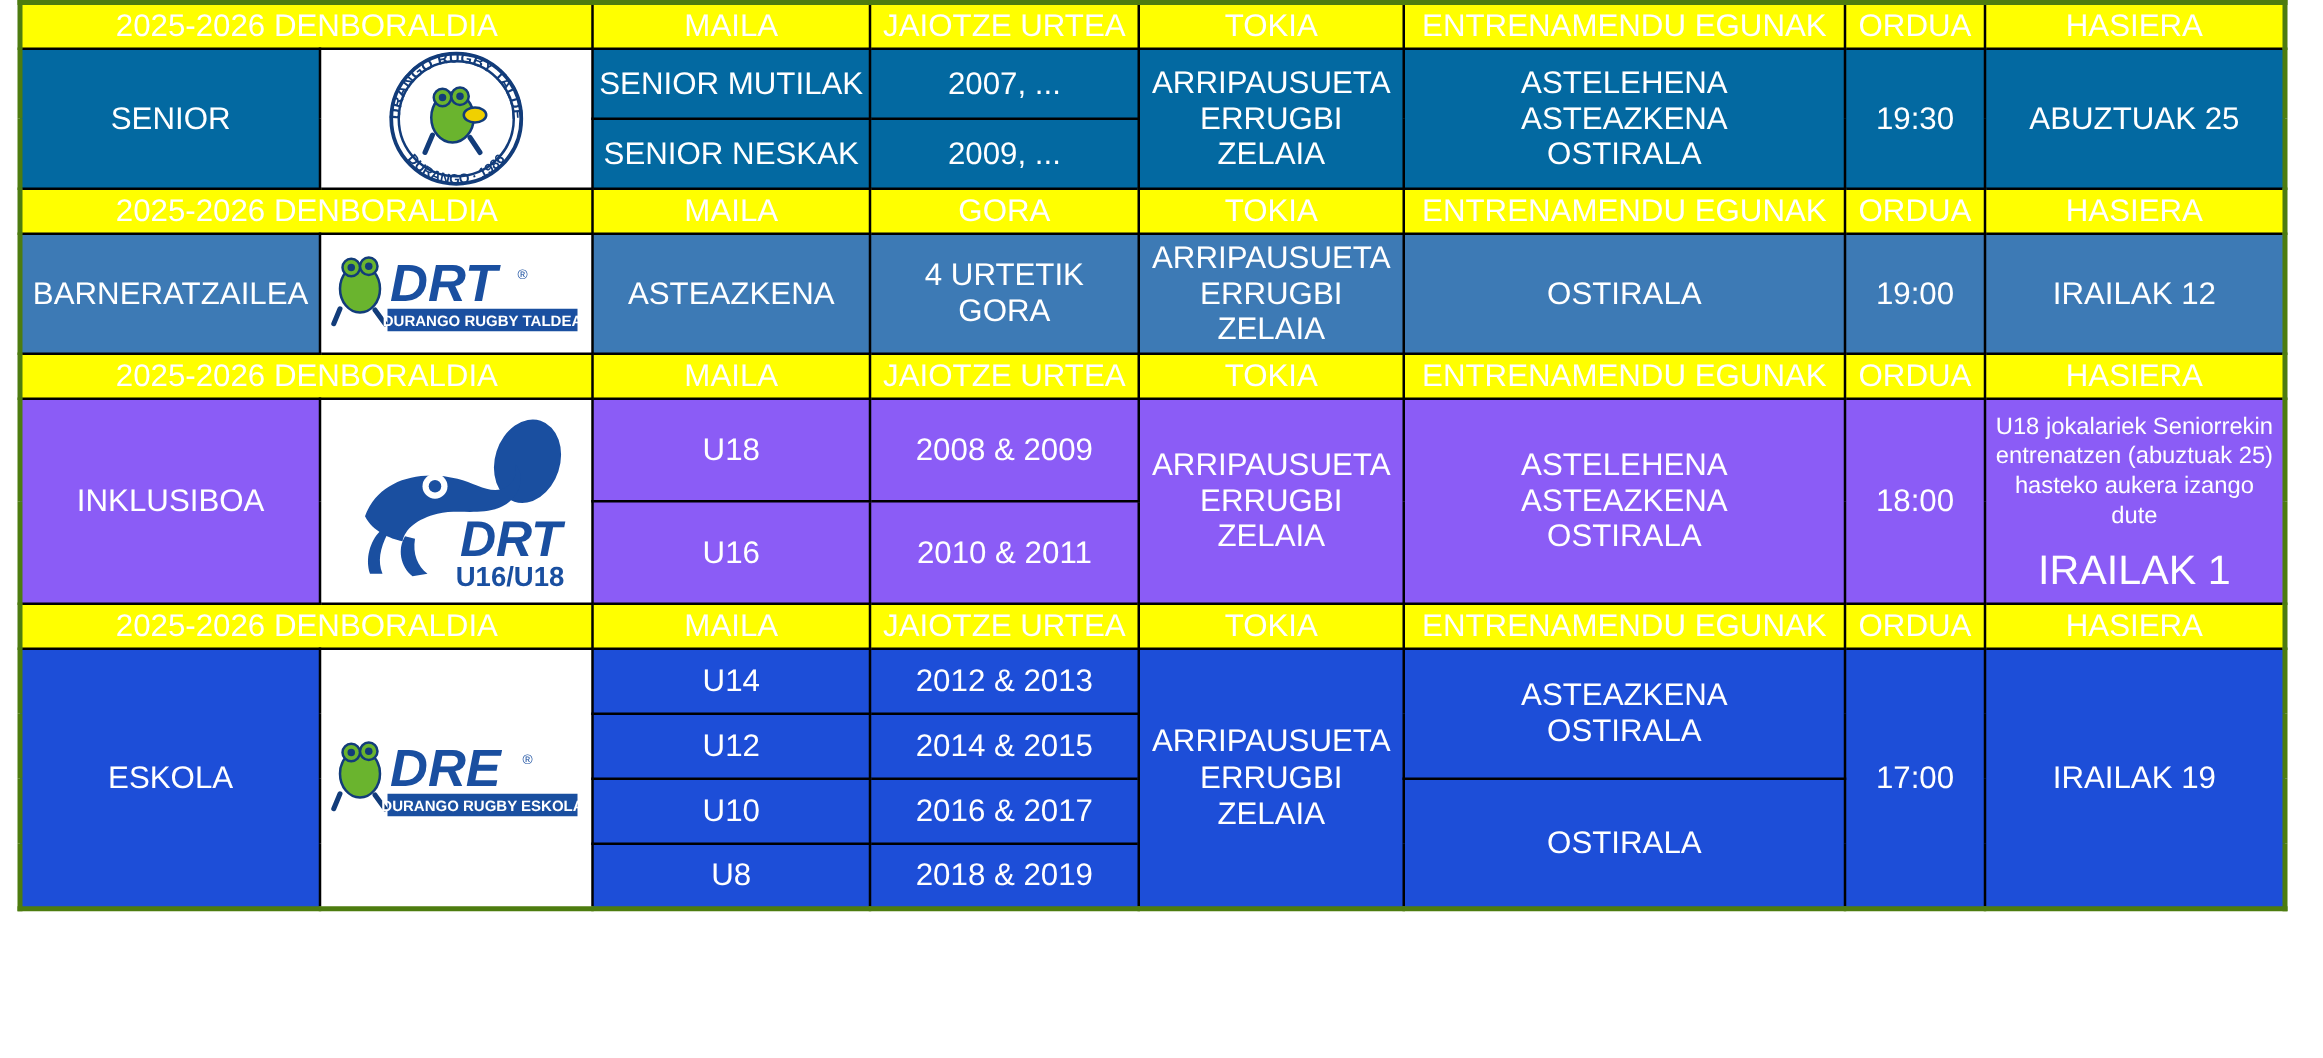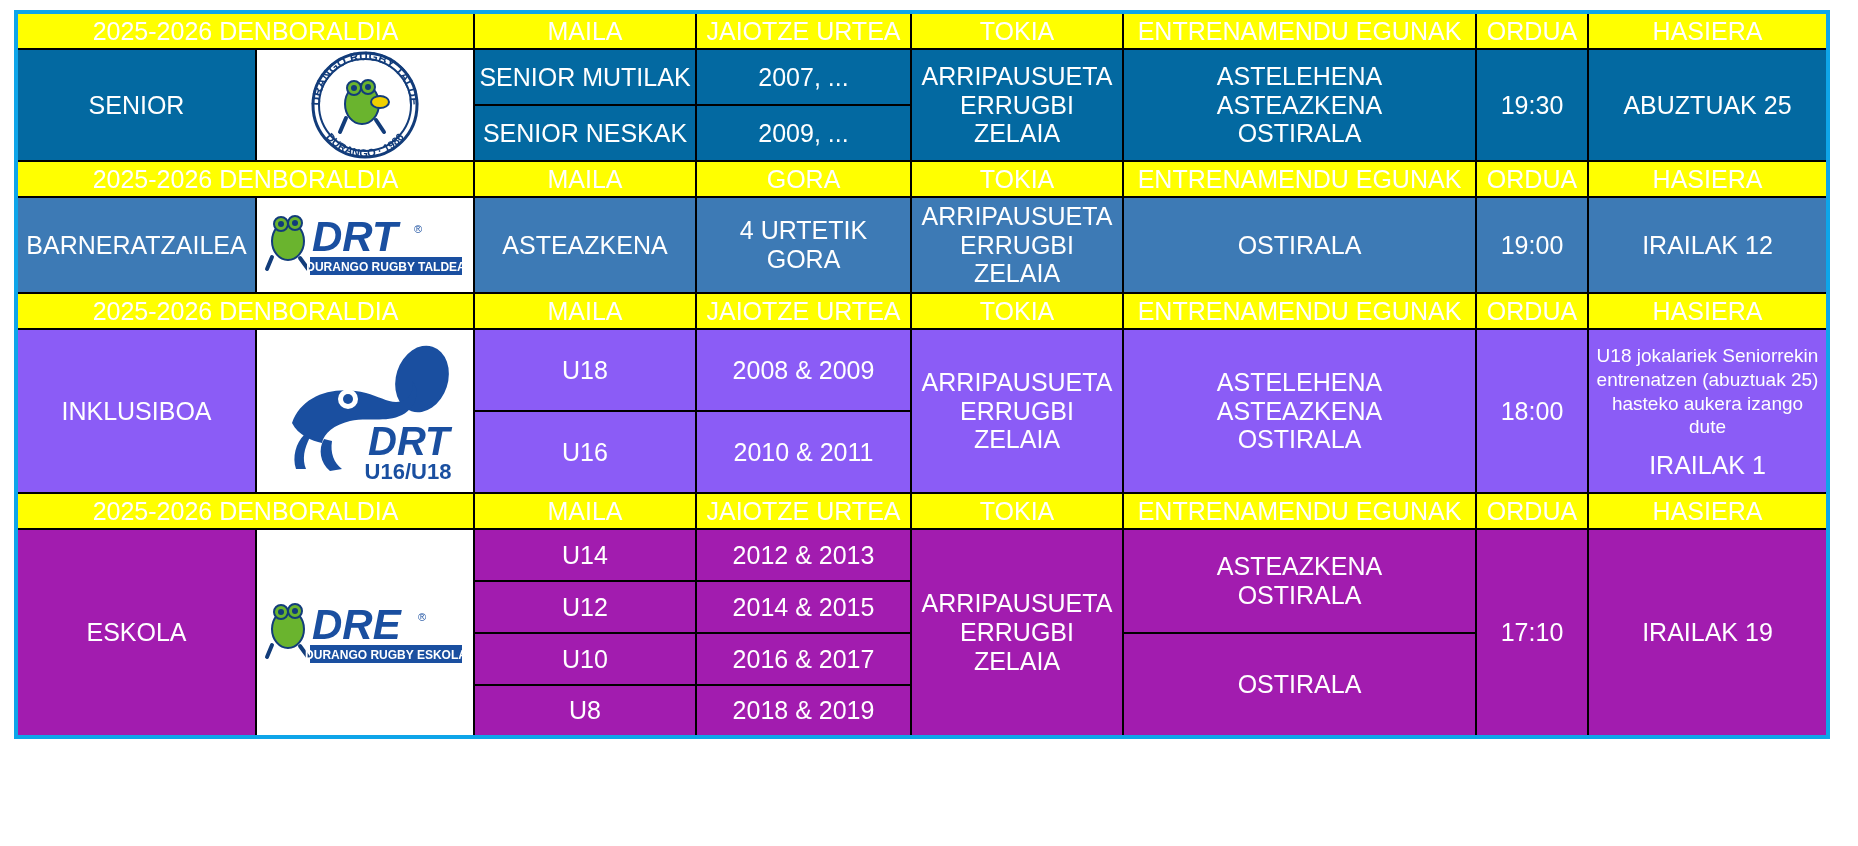--- a/index.html
+++ b/index.html
@@ -17,22 +17,22 @@
     position: relative;
     width: 1858px;
     height: 846px;
     background: #ffffff;
     box-sizing: border-box;
   }
   table.grid {
     border-collapse: collapse;
     table-layout: fixed;
     width: 1448px;
-    margin: 10px 0 0 14px;
-    border: 4px solid #0ea5e9;
+    margin: 0 0 0 14px;
+    border: 4px solid #4d7c0f;
   }
   table.grid td {
     border: 2px solid #000000;
     padding: 0;
     text-align: center;
     vertical-align: middle;
     color: #ffffff;
     font-size: 25px;
     line-height: 1.15;
   }
@@ -45,21 +45,21 @@
     font-weight: normal;
     border: 2px solid #000000;
   }
   .hdr td.season {
     text-align: center;
   }
   
   .c-senior { background: #0369a1; }
   .c-inclusive { background: #3d7ab5; }
   .c-formazioa { background: #8b5cf6; }
-  .c-eskola { background: #a21caf; }
+  .c-eskola { background: #1d4ed8; }
 
   .logo-cell {
     background: #ffffff;
     padding: 2px;
   }
   .logo-box {
     width: 100%;
     height: 100%;
     display: flex;
     align-items: center;
@@ -70,21 +70,21 @@
     font-size: 25px;
   }
   .small-note {
     font-size: 19px;
     line-height: 1.25;
     display: block;
     padding: 2px 6px;
   }
   .note-date {
     display: block;
-    font-size: 25px;
+    font-size: 33px;
     padding-top: 10px;
   }
   .multi {
     white-space: pre-line;
   }
   .cell-pad { padding: 6px 4px; }
 
   
   svg.logo { display: block; }
 </style>
@@ -281,21 +281,21 @@
         </svg>
       </div>
     </td>
     <td class="c-eskola">U14</td>
     <td class="c-eskola">2012 &amp; 2013</td>
     <td class="c-eskola multi" rowspan="4">ARRIPAUSUETA
 ERRUGBI
 ZELAIA</td>
     <td class="c-eskola multi" rowspan="2">ASTEAZKENA
 OSTIRALA</td>
-    <td class="c-eskola" rowspan="4">17:10</td>
+    <td class="c-eskola" rowspan="4">17:00</td>
     <td class="c-eskola" rowspan="4">IRAILAK 19</td>
   </tr>
   <tr style="height:52px">
     <td class="c-eskola">U12</td>
     <td class="c-eskola">2014 &amp; 2015</td>
   </tr>
   <tr style="height:52px">
     <td class="c-eskola">U10</td>
     <td class="c-eskola">2016 &amp; 2017</td>
     <td class="c-eskola multi" rowspan="2">OSTIRALA</td>

